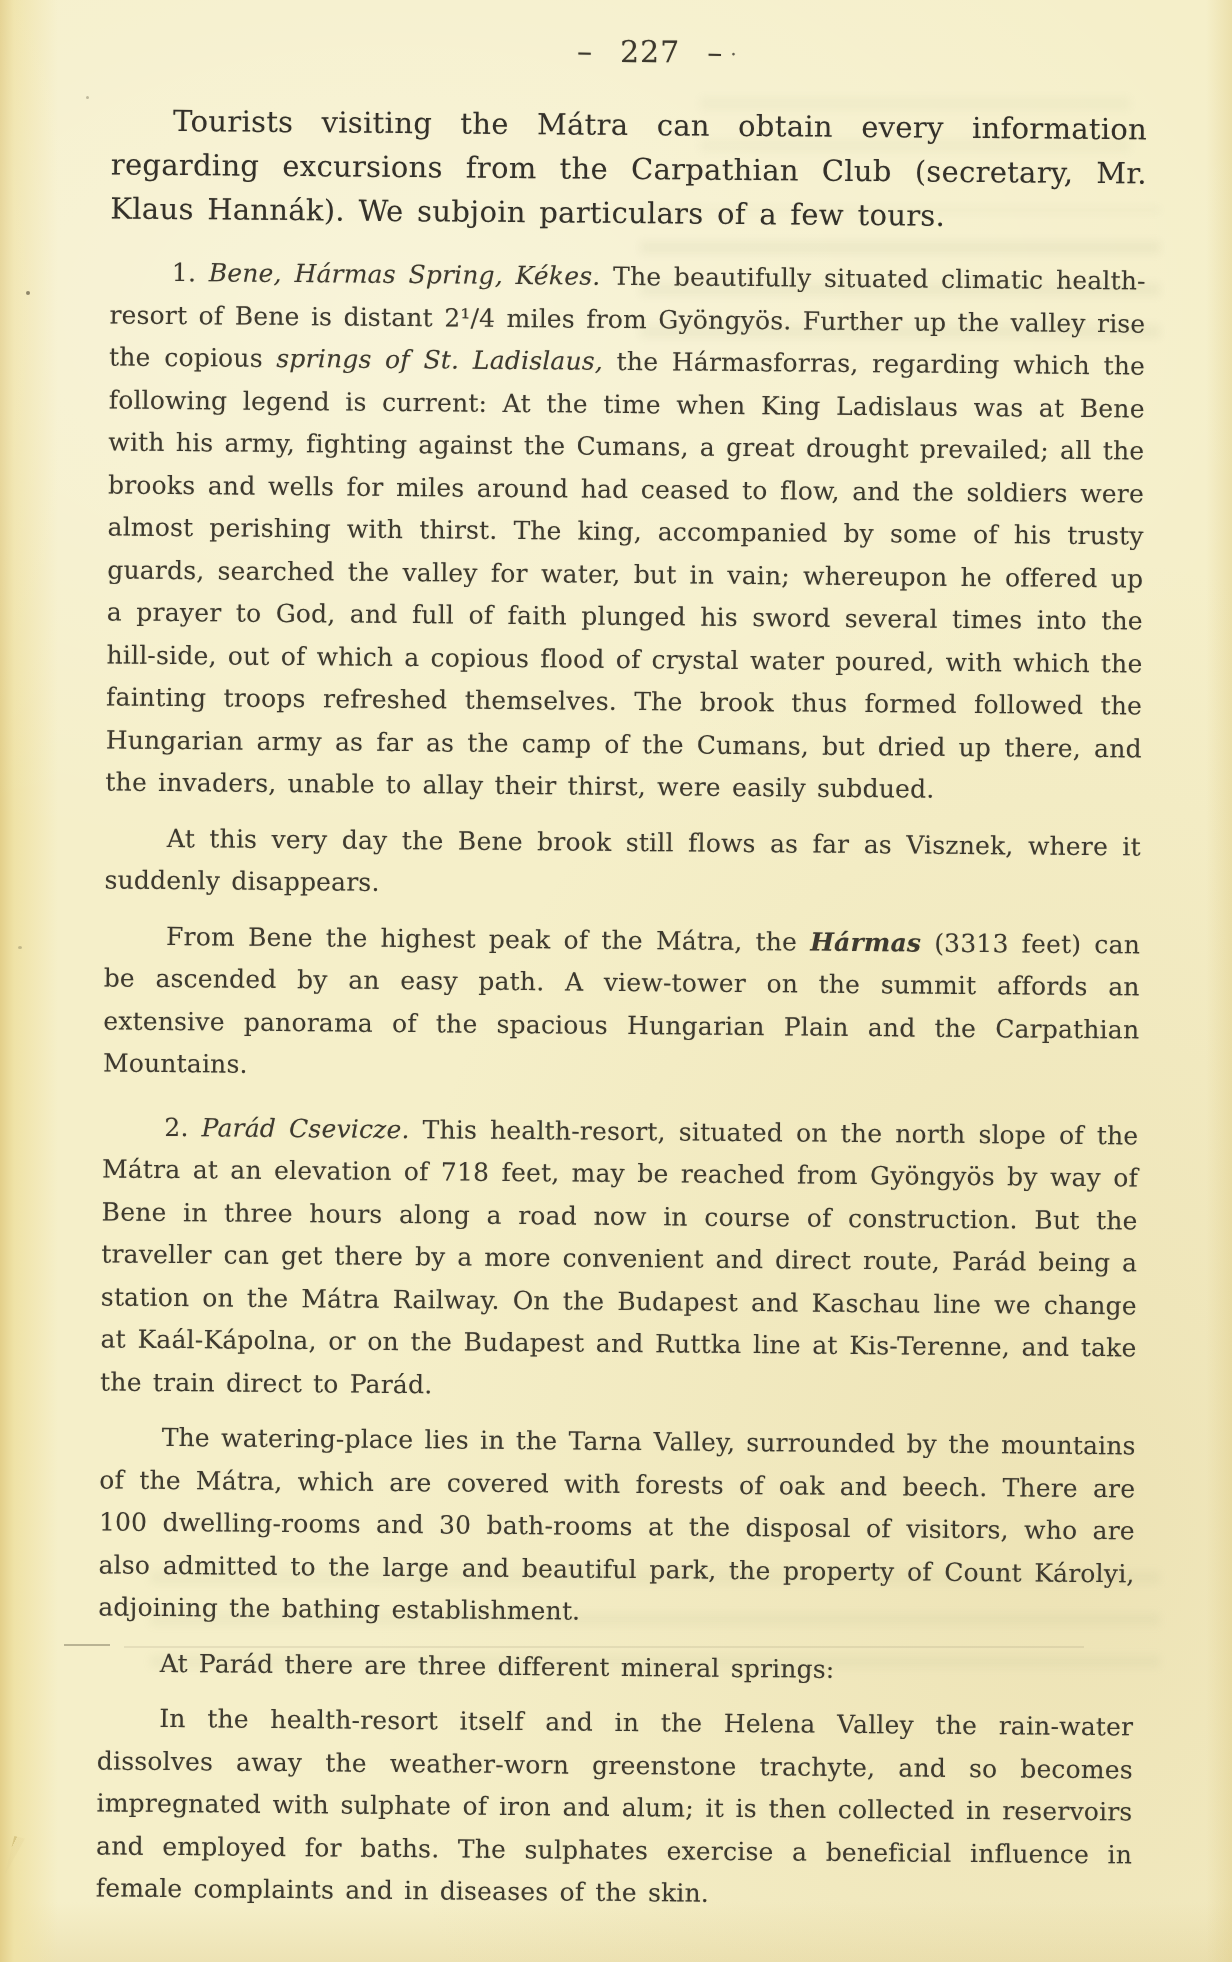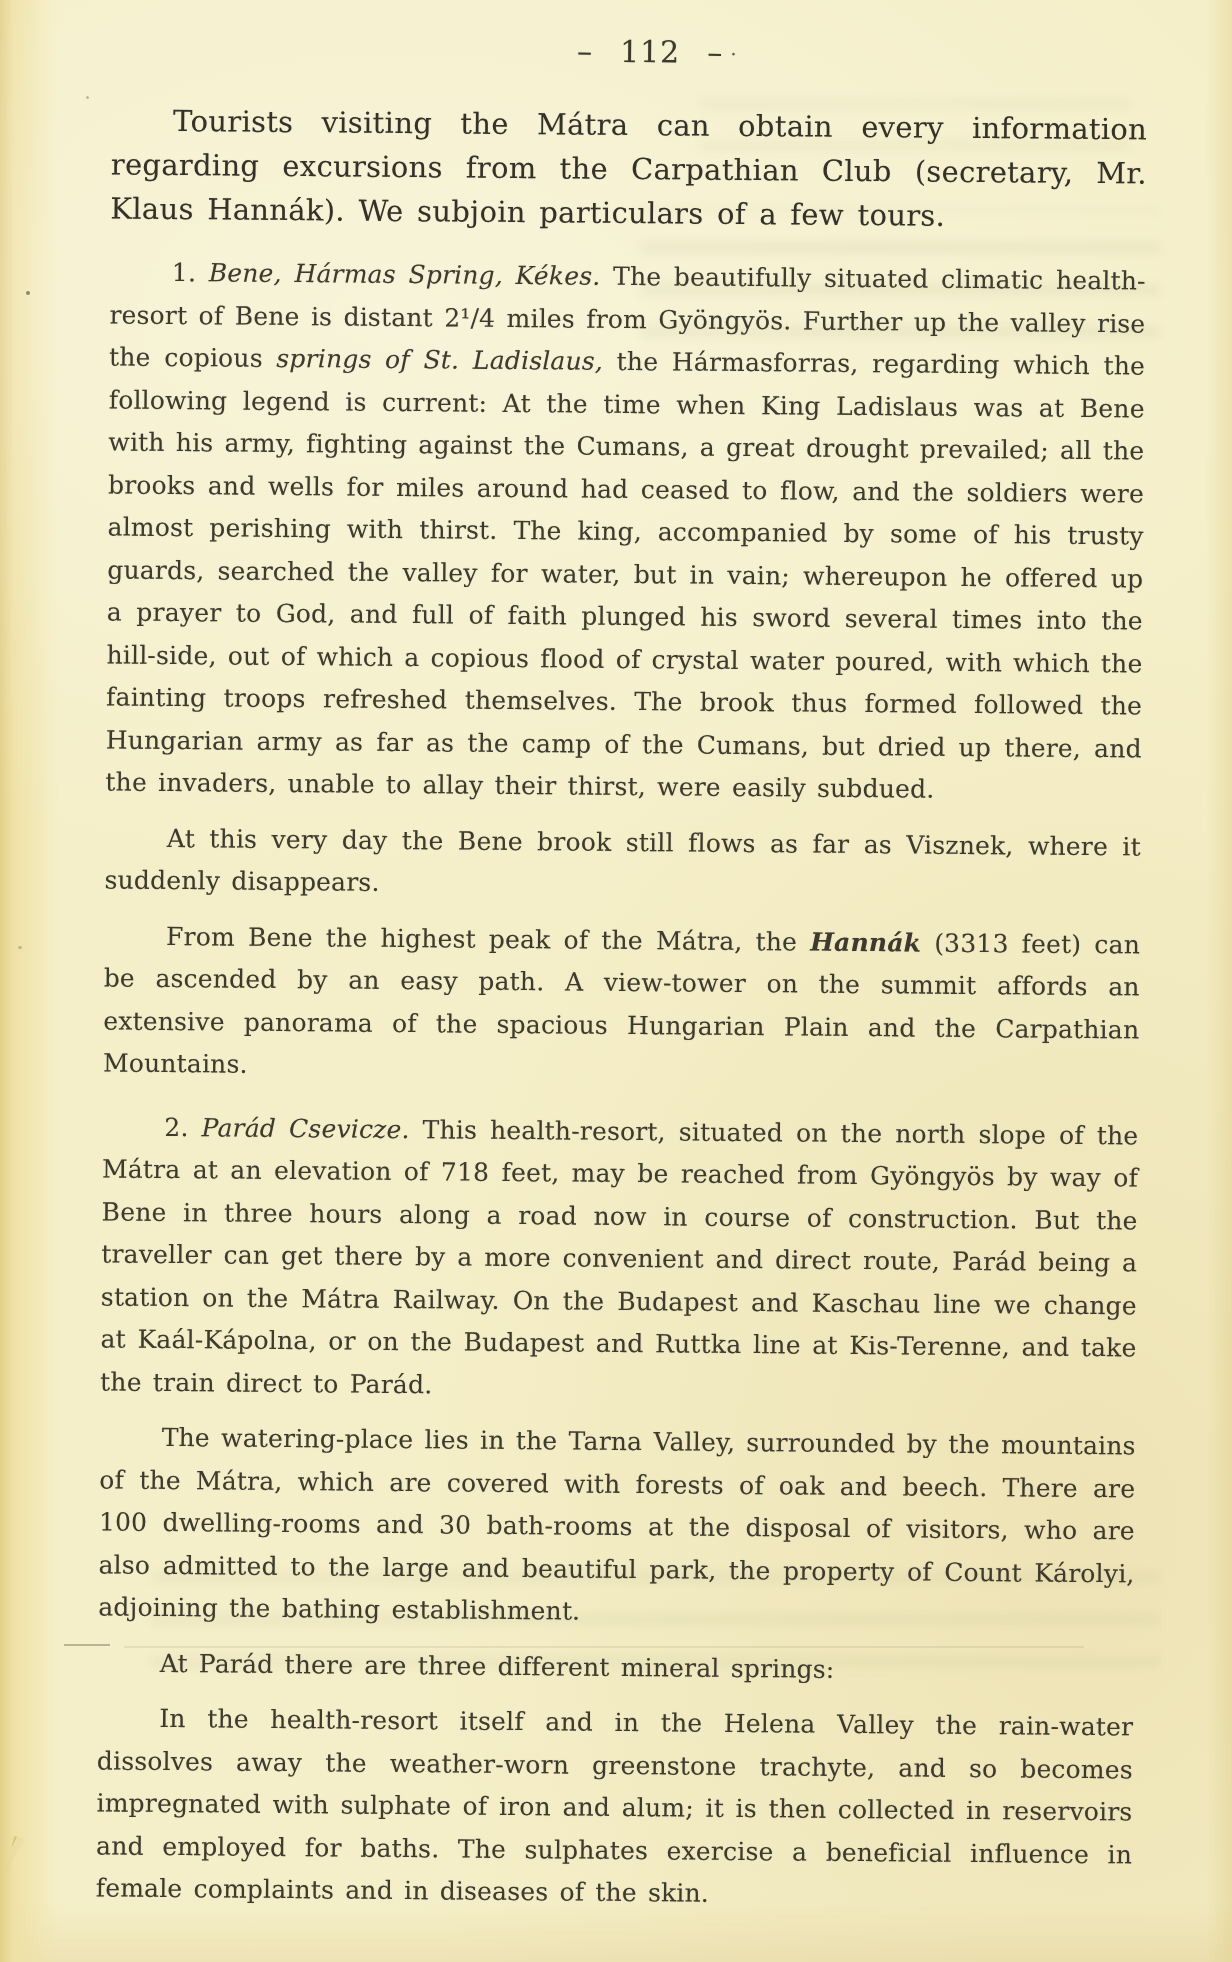--- a/index.html
+++ b/index.html
@@ -83,30 +83,30 @@
   <div class="speck s1"></div>
   <div class="speck s2"></div>
   <div class="speck s3"></div>
   <div class="scratch"></div>
   <div class="scratch2"></div>
   <div class="corner"></div>
 
   <div class="content">
 
     <header class="pagehead">
-      <span class="dash">–</span><span class="num">112</span><span class="dash">–</span><span class="dot">·</span>
+      <span class="dash">–</span><span class="num">227</span><span class="dash">–</span><span class="dot">·</span>
     </header>
 
     <p class="intro">Tourists visiting the Mátra can obtain every information regarding excursions from the Carpathian Club (secretary, Mr. Klaus Hannák).  We subjoin particulars of a few tours.</p>
 
     <p class="para sec"><span>1. </span><span class="it">Bene, Hármas Spring, Kékes.</span><span> The beautifully situated climatic health-resort of Bene is distant 2¹/4 miles from Gyöngyös. Further up the valley rise the copious </span><span class="it">springs of St. Ladislaus,</span><span> the Hármasforras, regarding which the following legend is current: At the time when King Ladislaus was at Bene with his army, fighting against the Cumans, a great drought prevailed; all the brooks and wells for miles around had ceased to flow, and the soldiers were almost perishing with thirst. The king, accompanied by some of his trusty guards, searched the valley for water, but in vain; whereupon he offered up a prayer to God, and full of faith plunged his sword several times into the hill-side, out of which a copious flood of crystal water poured, with which the fainting troops refreshed themselves. The brook thus formed followed the Hungarian army as far as the camp of the Cumans, but dried up there, and the invaders, unable to allay their thirst, were easily subdued.</span></p>
 
     <p class="para">At this very day the Bene brook still flows as far as Visznek, where it suddenly disappears.</p>
 
-    <p class="para"><span>From Bene the highest peak of the Mátra, the </span><span class="bi">Hannák</span><span> (3313 feet) can be ascended by an easy path. A view-tower on the summit affords an extensive panorama of the spacious Hungarian Plain and the Carpathian Mountains.</span></p>
+    <p class="para"><span>From Bene the highest peak of the Mátra, the </span><span class="bi">Hármas</span><span> (3313 feet) can be ascended by an easy path. A view-tower on the summit affords an extensive panorama of the spacious Hungarian Plain and the Carpathian Mountains.</span></p>
 
     <p class="para sec"><span>2. </span><span class="it">Parád Csevicze.</span><span> This health-resort, situated on the north slope of the Mátra at an elevation of 718 feet, may be reached from Gyöngyös by way of Bene in three hours along a road now in course of construction. But the traveller can get there by a more convenient and direct route, Parád being a station on the Mátra Railway. On the Budapest and Kaschau line we change at Kaál-Kápolna, or on the Budapest and Ruttka line at Kis-Terenne, and take the train direct to Parád.</span></p>
 
     <p class="para">The watering-place lies in the Tarna Valley, surrounded by the mountains of the Mátra, which are covered with forests of oak and beech. There are 100 dwelling-rooms and 30 bath-rooms at the disposal of visitors, who are also admitted to the large and beautiful park, the property of Count Károlyi, adjoining the bathing establishment.</p>
 
     <p class="para">At Parád there are three different mineral springs:</p>
 
     <p class="para">In the health-resort itself and in the Helena Valley the rain-water dissolves away the weather-worn greenstone trachyte, and so becomes impregnated with sulphate of iron and alum; it is then collected in reservoirs and employed for baths. The sulphates exercise a beneficial influence in female complaints and in diseases of the skin.</p>
 
   </div>

